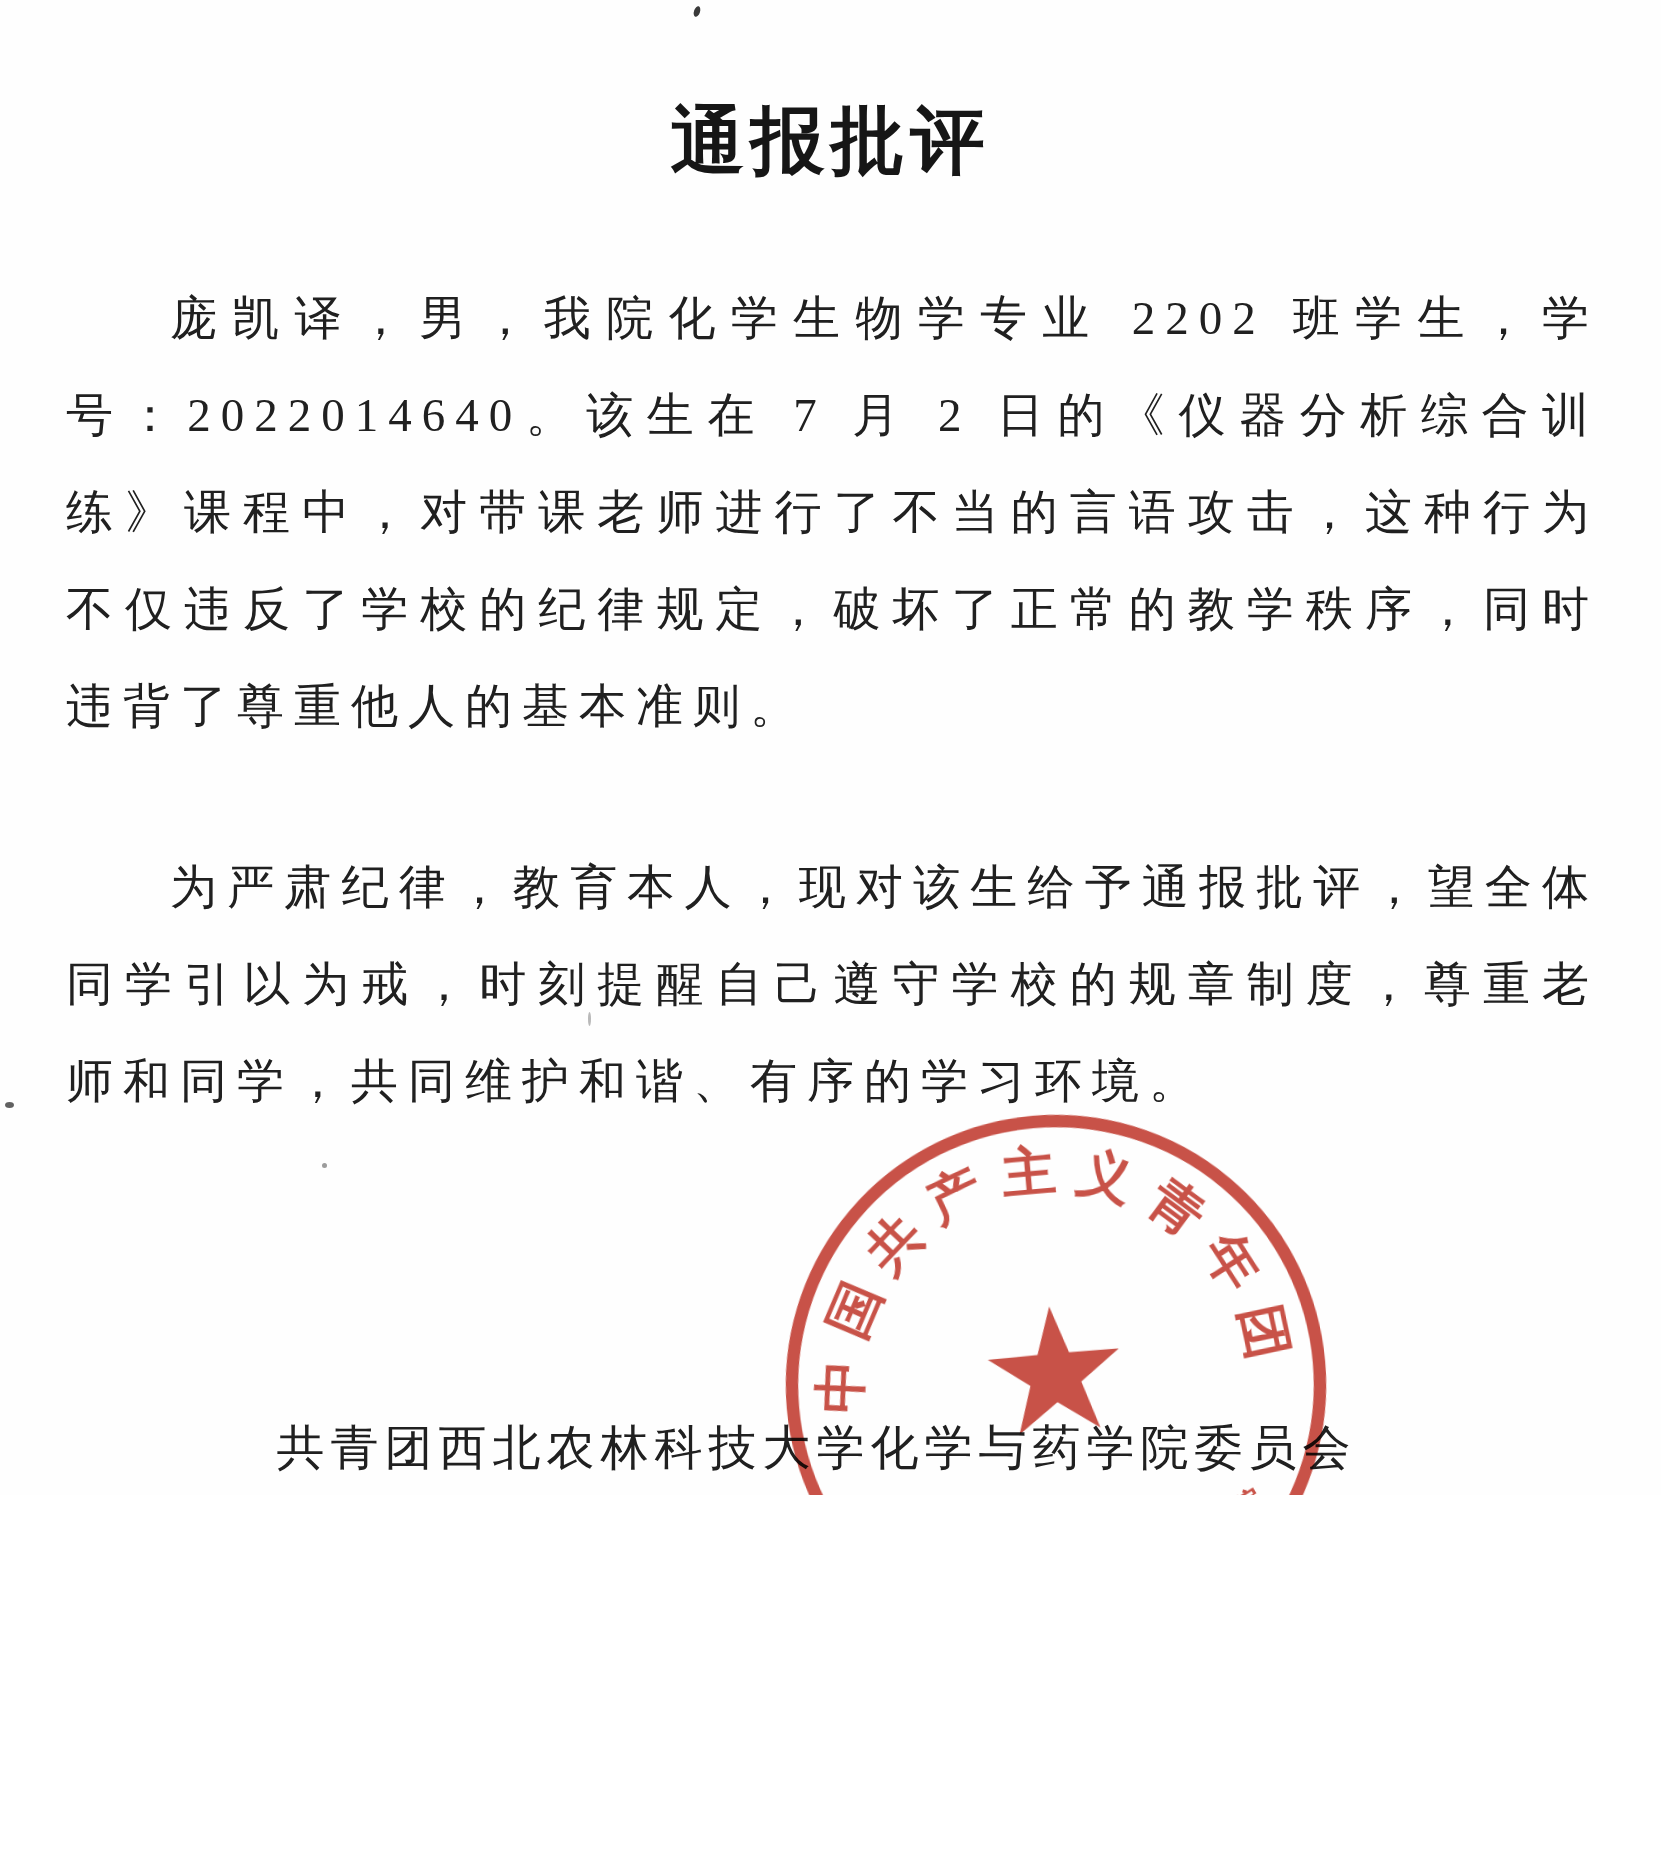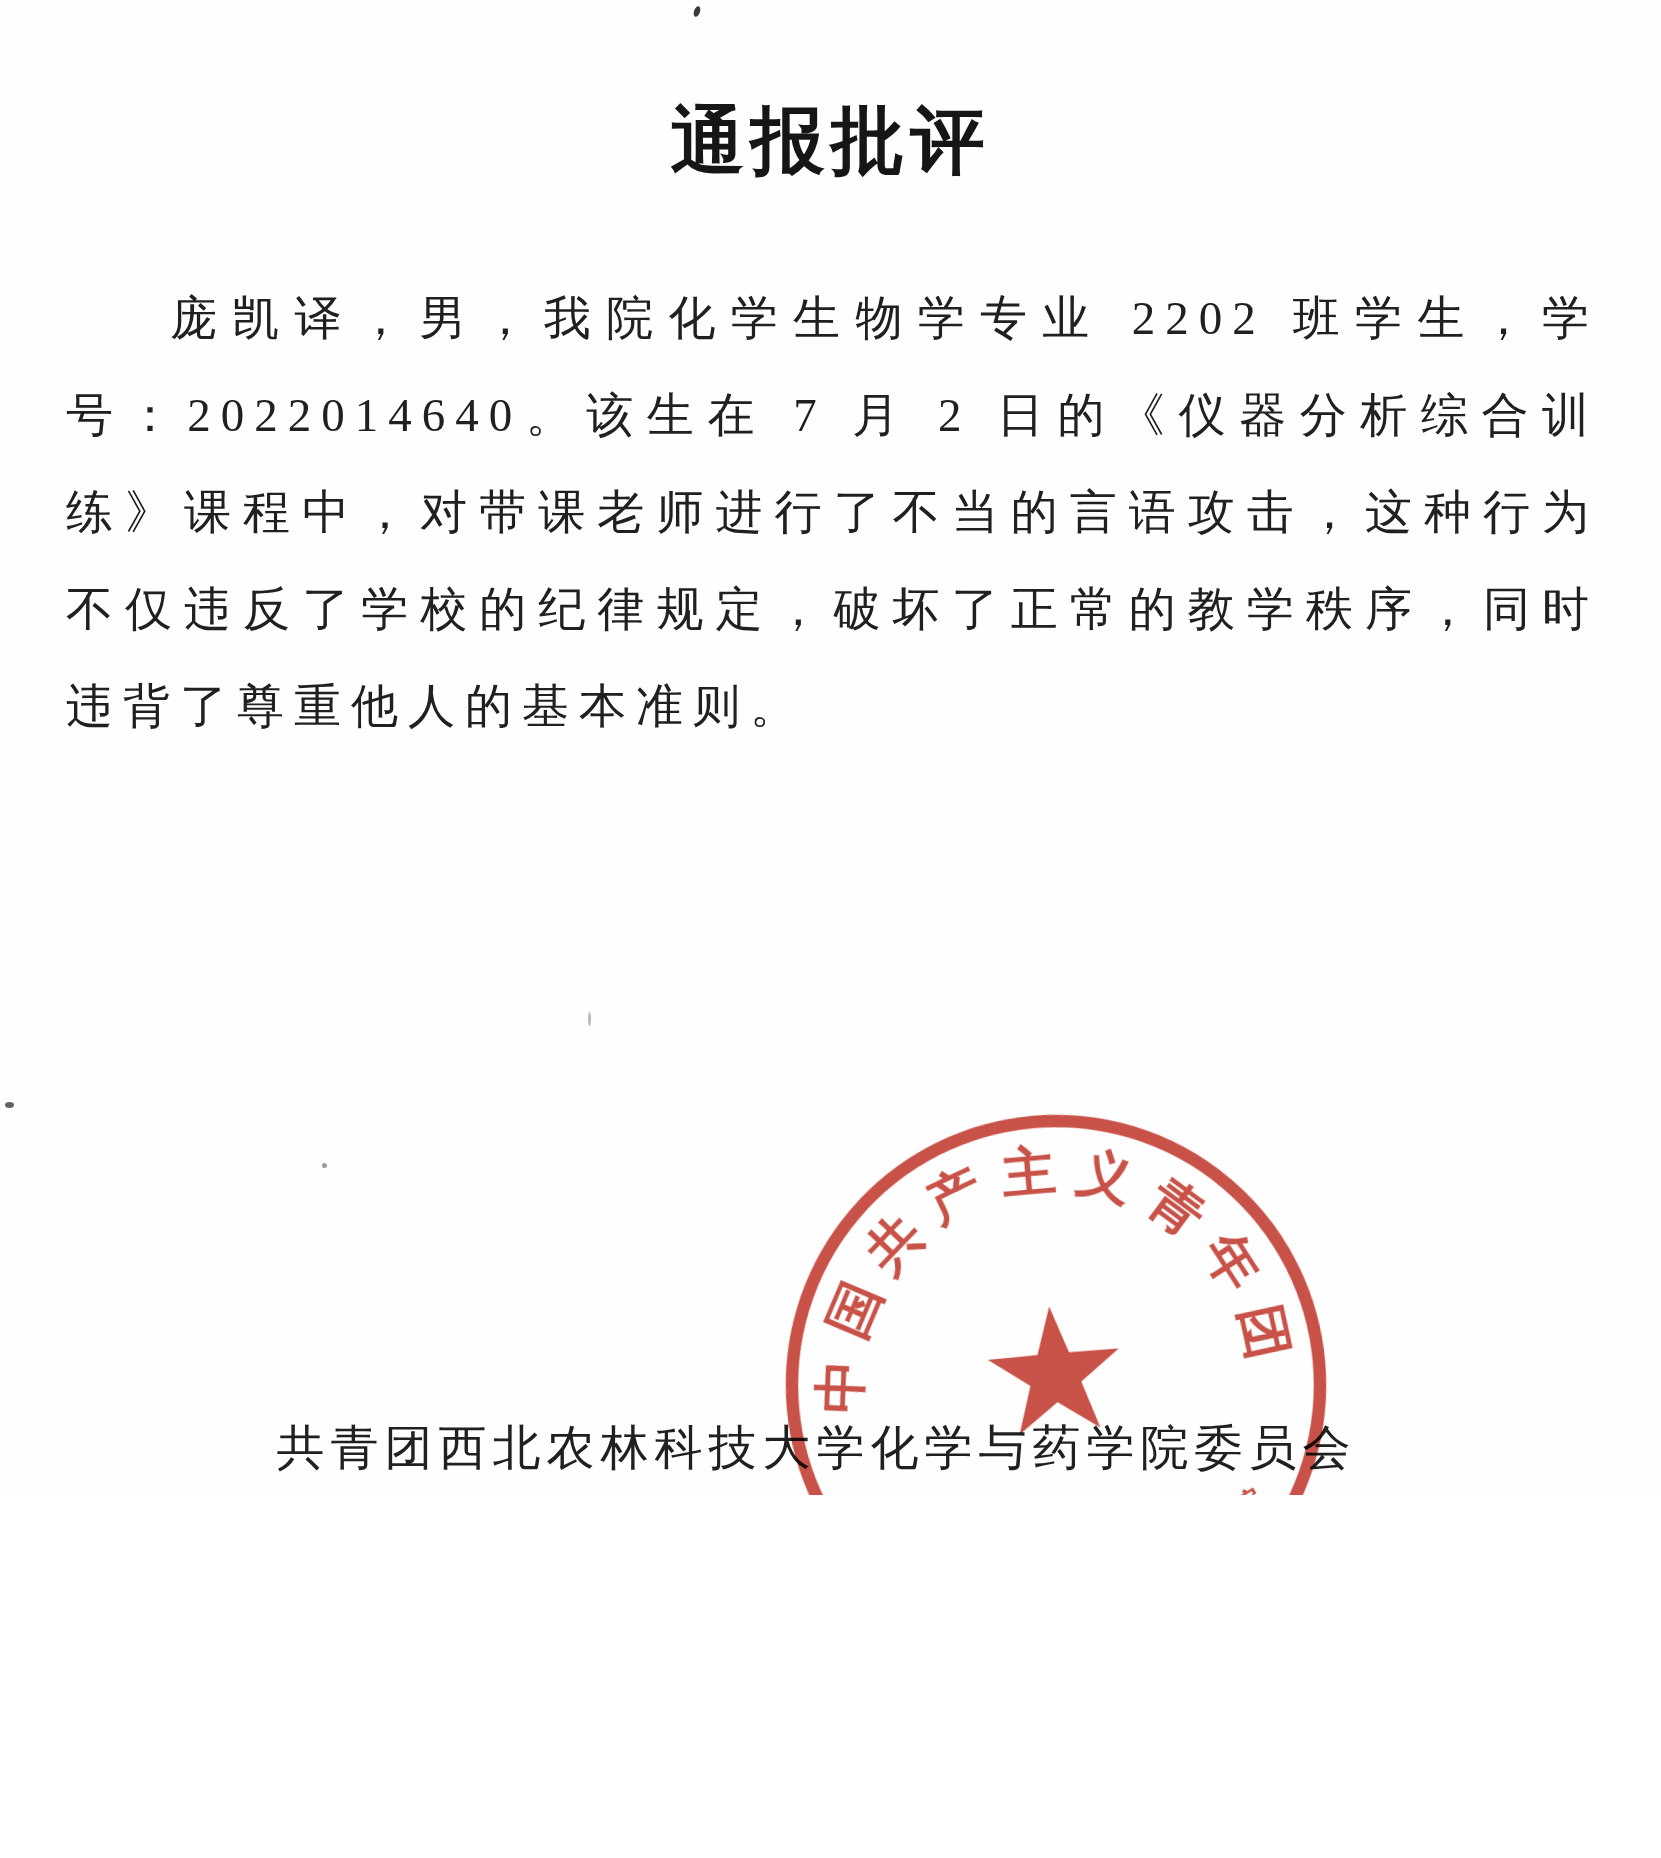--- a/index.html
+++ b/index.html
@@ -85,20 +85,21 @@
 </style>
 </head>
 <body>
 
 <div class="page">
 
   <h1 class="doc-title">通报批评</h1>
 
   <div class="doc-body">
     <p>庞凯译，男，我院化学生物学专业 2202 班学生，学号：2022014640。该生在 7 月 2 日的《仪器分析综合训练》课程中，对带课老师进行了不当的言语攻击，这种行为不仅违反了学校的纪律规定，破坏了正常的教学秩序，同时违背了尊重他人的基本准则。</p>
+    <p>为严肃纪律，教育本人，现对该生给予通报批评，望全体同学引以为戒，时刻提醒自己遵守学校的规章制度，尊重老师和同学，共同维护和谐、有序的学习环境。</p>
   </div>
 
   <div class="signature-line">共青团西北农林科技大学化学与药学院委员会</div>
 
   <div class="date-line">2024 年 10 月 11 日</div>
 
   <div class="seal">
     <svg viewBox="0 0 600 600">
       <circle cx="300" cy="300" r="275" fill="none" stroke="#c23a2e" stroke-width="13"></circle>
       <defs>

